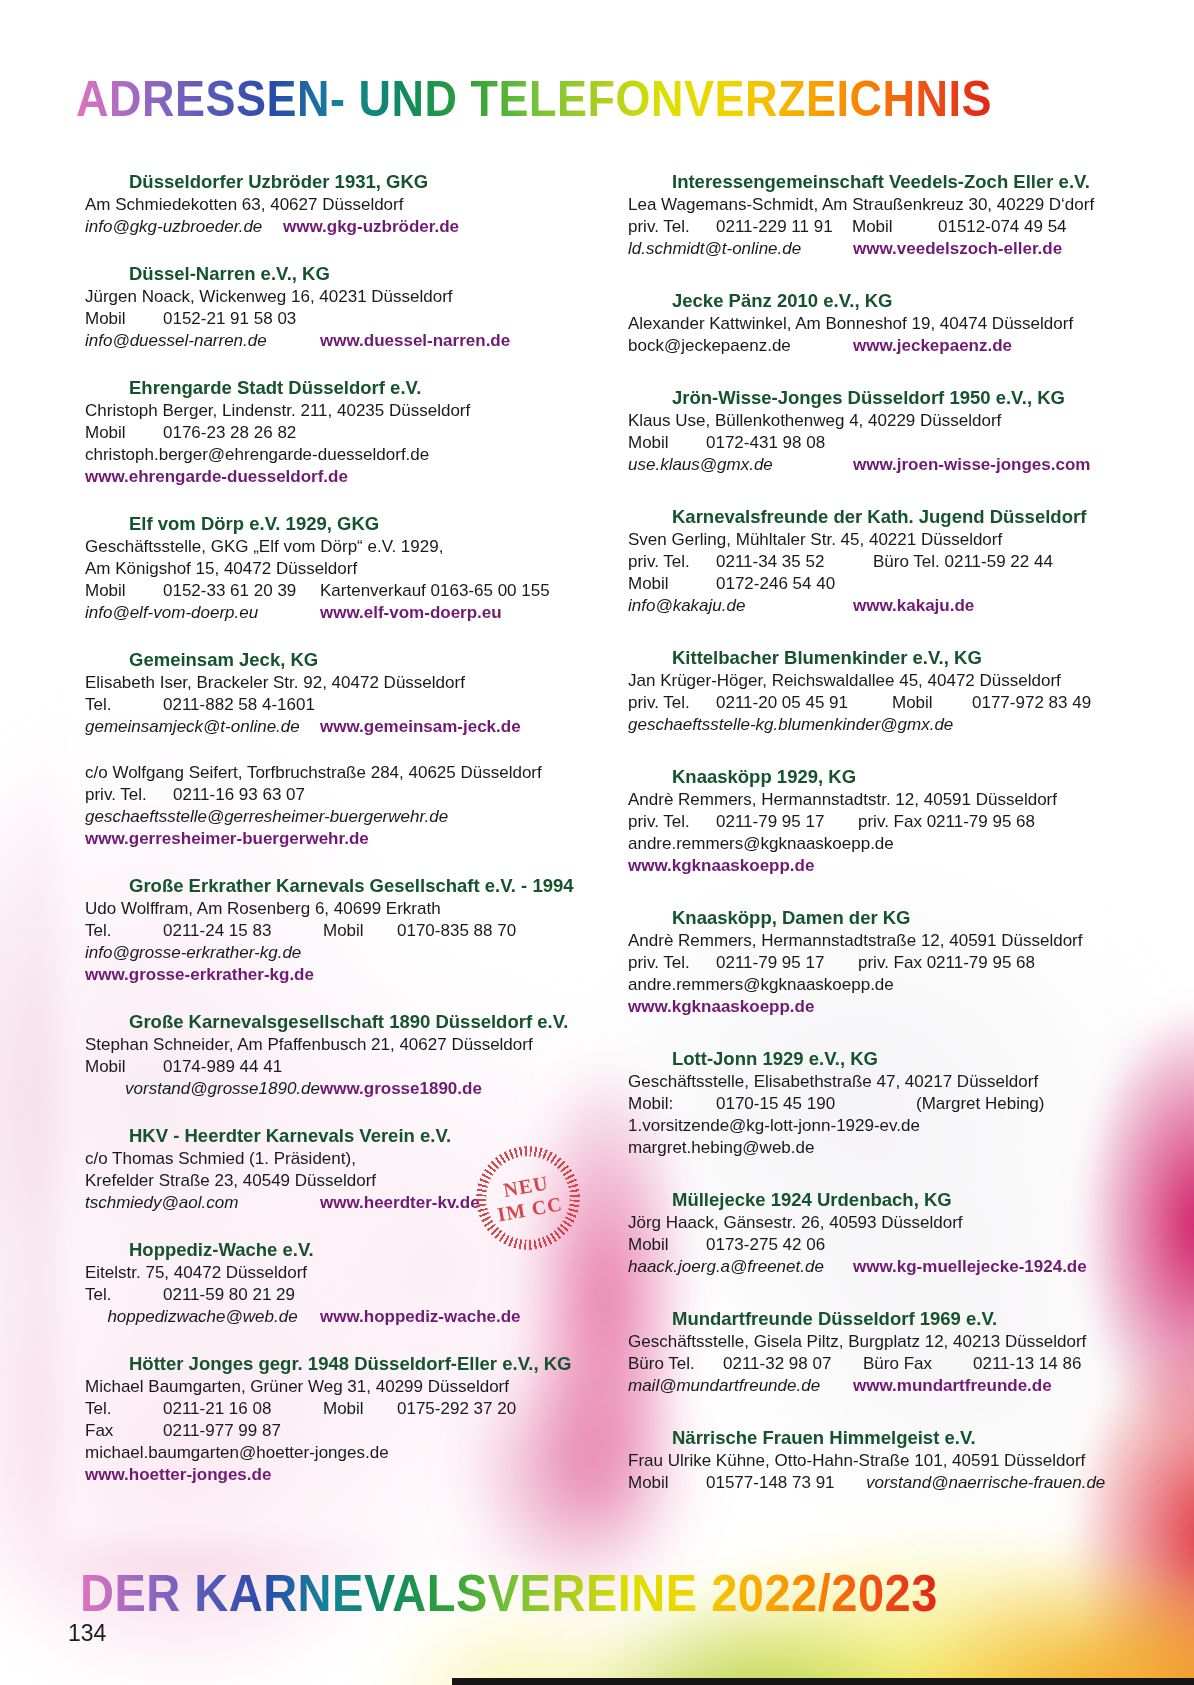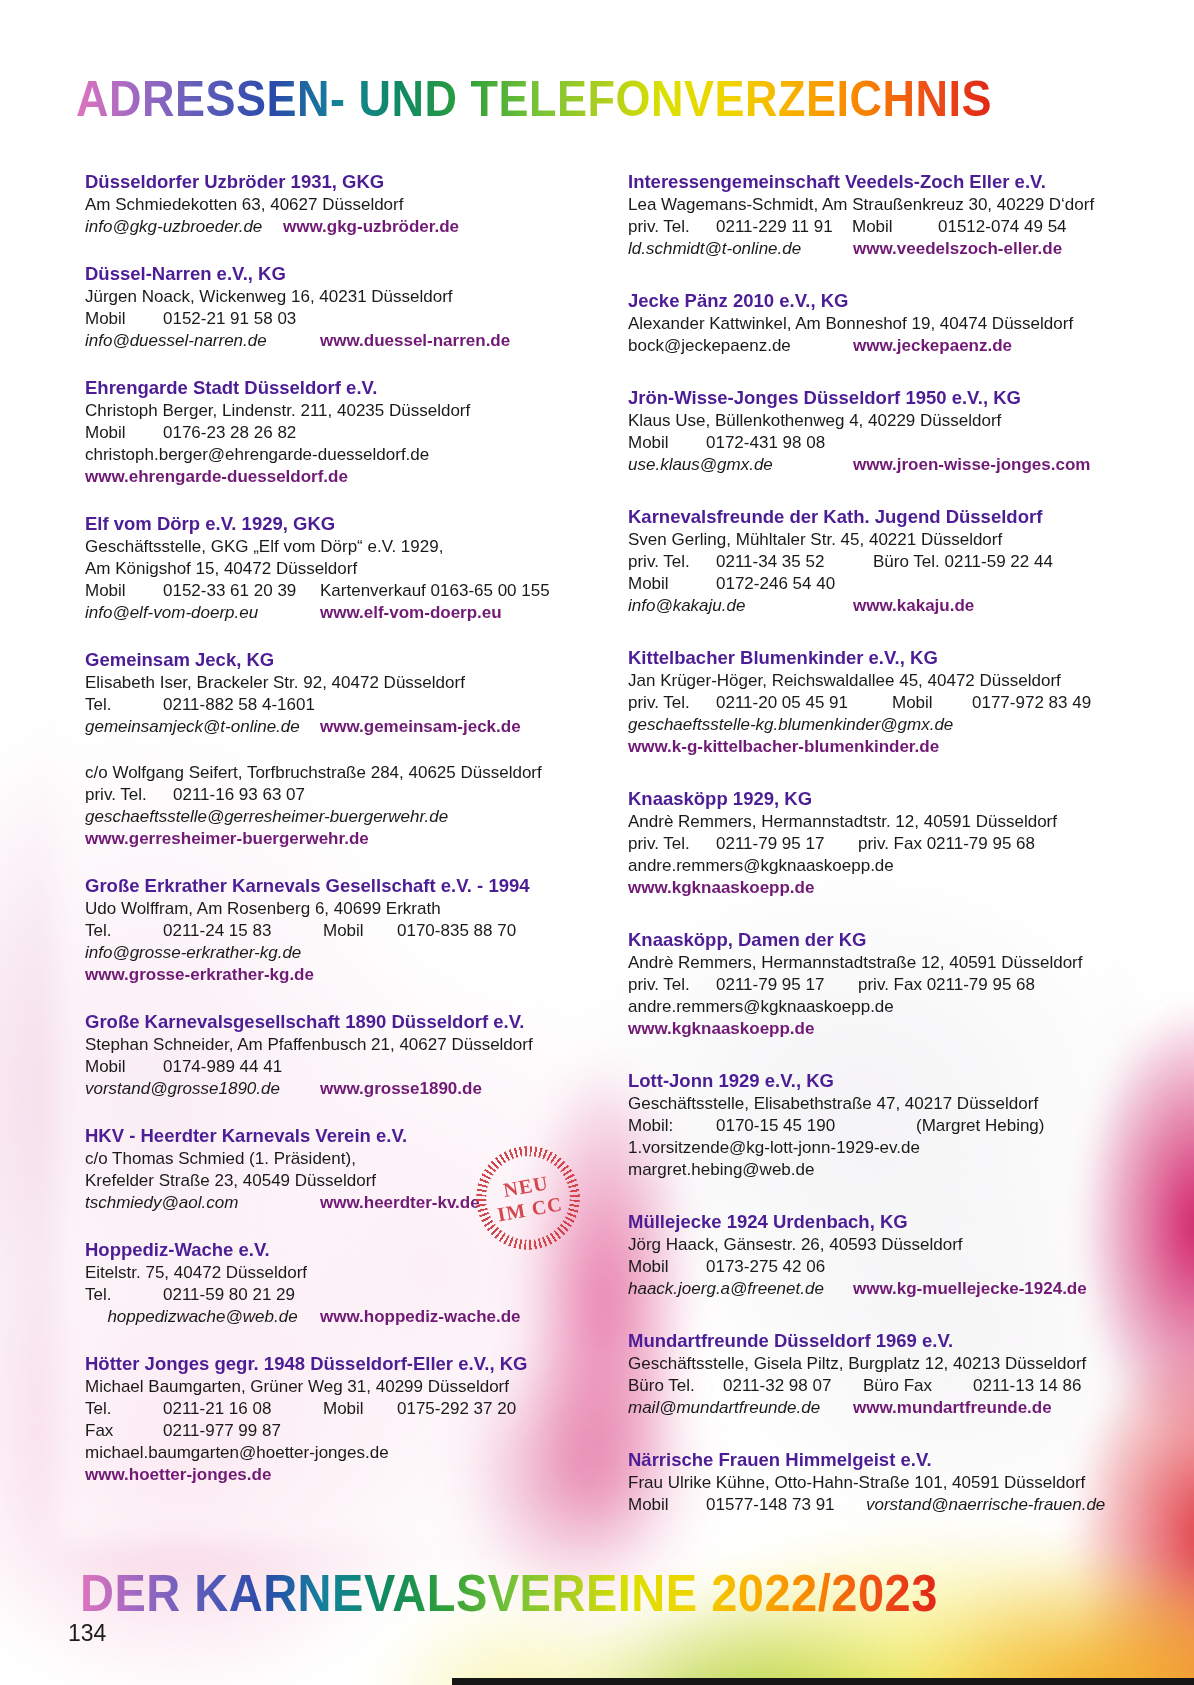--- a/index.html
+++ b/index.html
@@ -41,21 +41,21 @@
     z-index:4;
   }
   #top-title{left:76px;top:70px;font-size:45px;}
   #bottom-title{left:80px;top:1562px;font-size:47px;}
   
   .column{position:absolute;top:170px;z-index:4;}
   #col-left{left:85px;width:478px;}
   #col-right{left:628px;width:478px;}
   .entry{margin-bottom:24px;}
   #col-right .entry{margin-bottom:29px;}
-  .entry-name{font-weight:bold;font-size:18.5px;line-height:24px;color:#4c1d95;white-space:nowrap;}
+  .entry-name{font-weight:bold;font-size:18.5px;line-height:24px;color:#14532d;white-space:nowrap;margin-left:44px;}
   .line{font-size:17px;line-height:22px;color:#1a1a1a;white-space:nowrap;}
   .line span{display:inline-block;vertical-align:top;}
   .s-i{font-style:italic;}
   .s-b{font-weight:bold;color:#701a75;}
   
   #stamp{
     position:absolute;left:476px;top:1146px;width:104px;height:104px;
     transform:rotate(-10deg);z-index:5;opacity:.92;
   }
   #stamp-ring{
@@ -140,21 +140,21 @@
       <div class="entry-name">Große Erkrather Karnevals Gesellschaft e.V. - 1994</div>
       <div class="line"><span class="s-n">Udo Wolffram, Am Rosenberg 6, 40699 Erkrath</span></div>
       <div class="line"><span class="s-n" style="min-width: 78px;">Tel.</span><span class="s-n" style="min-width: 160px;">0211-24 15 83</span><span class="s-n" style="min-width: 74px;">Mobil</span><span class="s-n">0170-835 88 70</span></div>
       <div class="line"><span class="s-i">info@grosse-erkrather-kg.de</span></div>
       <div class="line"><span class="s-b">www.grosse-erkrather-kg.de</span></div>
     </div>
     <div class="entry">
       <div class="entry-name">Große Karnevalsgesellschaft 1890 Düsseldorf e.V.</div>
       <div class="line"><span class="s-n">Stephan Schneider, Am Pfaffenbusch 21, 40627 Düsseldorf</span></div>
       <div class="line"><span class="s-n" style="min-width: 78px;">Mobil</span><span class="s-n">0174-989 44 41</span></div>
-      <div class="line"><span class="s-i" style="min-width: 235px;">vorstand@grosse1890.de</span><span class="s-b">www.grosse1890.de</span></div>
+      <div class="line"><span class="s-i" style="min-width: 235px; text-align: right;">vorstand@grosse1890.de</span><span class="s-b">www.grosse1890.de</span></div>
     </div>
     <div class="entry">
       <div class="entry-name">HKV - Heerdter Karnevals Verein e.V.</div>
       <div class="line"><span class="s-n">c/o Thomas Schmied (1. Präsident),</span></div>
       <div class="line"><span class="s-n">Krefelder Straße 23, 40549 Düsseldorf</span></div>
       <div class="line"><span class="s-i" style="min-width: 235px;">tschmiedy@aol.com</span><span class="s-b">www.heerdter-kv.de</span></div>
     </div>
     <div class="entry">
       <div class="entry-name">Hoppediz-Wache e.V.</div>
       <div class="line"><span class="s-n">Eitelstr. 75, 40472 Düsseldorf</span></div>
@@ -193,21 +193,20 @@
       <div class="line"><span class="s-n">Sven Gerling, Mühltaler Str. 45, 40221 Düsseldorf</span></div>
       <div class="line"><span class="s-n" style="min-width: 88px;">priv. Tel.</span><span class="s-n" style="min-width: 157px;">0211-34 35 52</span><span class="s-n">Büro Tel.  0211-59 22 44</span></div>
       <div class="line"><span class="s-n" style="min-width: 88px;">Mobil</span><span class="s-n">0172-246 54 40</span></div>
       <div class="line"><span class="s-i" style="min-width: 225px;">info@kakaju.de</span><span class="s-b">www.kakaju.de</span></div>
     </div>
     <div class="entry">
       <div class="entry-name">Kittelbacher Blumenkinder e.V., KG</div>
       <div class="line"><span class="s-n">Jan Krüger-Höger, Reichswaldallee 45, 40472 Düsseldorf</span></div>
       <div class="line"><span class="s-n" style="min-width: 88px;">priv. Tel.</span><span class="s-n" style="min-width: 176px;">0211-20 05 45 91</span><span class="s-n" style="min-width: 80px;">Mobil</span><span class="s-n">0177-972 83 49</span></div>
       <div class="line"><span class="s-i">geschaeftsstelle-kg.blumenkinder@gmx.de</span></div>
-      <div class="line"><span class="s-b">www.k-g-kittelbacher-blumenkinder.de</span></div>
     </div>
     <div class="entry">
       <div class="entry-name">Knaasköpp 1929, KG</div>
       <div class="line"><span class="s-n">Andrè Remmers, Hermannstadtstr. 12, 40591 Düsseldorf</span></div>
       <div class="line"><span class="s-n" style="min-width: 88px;">priv. Tel.</span><span class="s-n" style="min-width: 142px;">0211-79 95 17</span><span class="s-n">priv. Fax  0211-79 95 68</span></div>
       <div class="line"><span class="s-n">andre.remmers@kgknaaskoepp.de</span></div>
       <div class="line"><span class="s-b">www.kgknaaskoepp.de</span></div>
     </div>
     <div class="entry">
       <div class="entry-name">Knaasköpp, Damen der KG</div>

